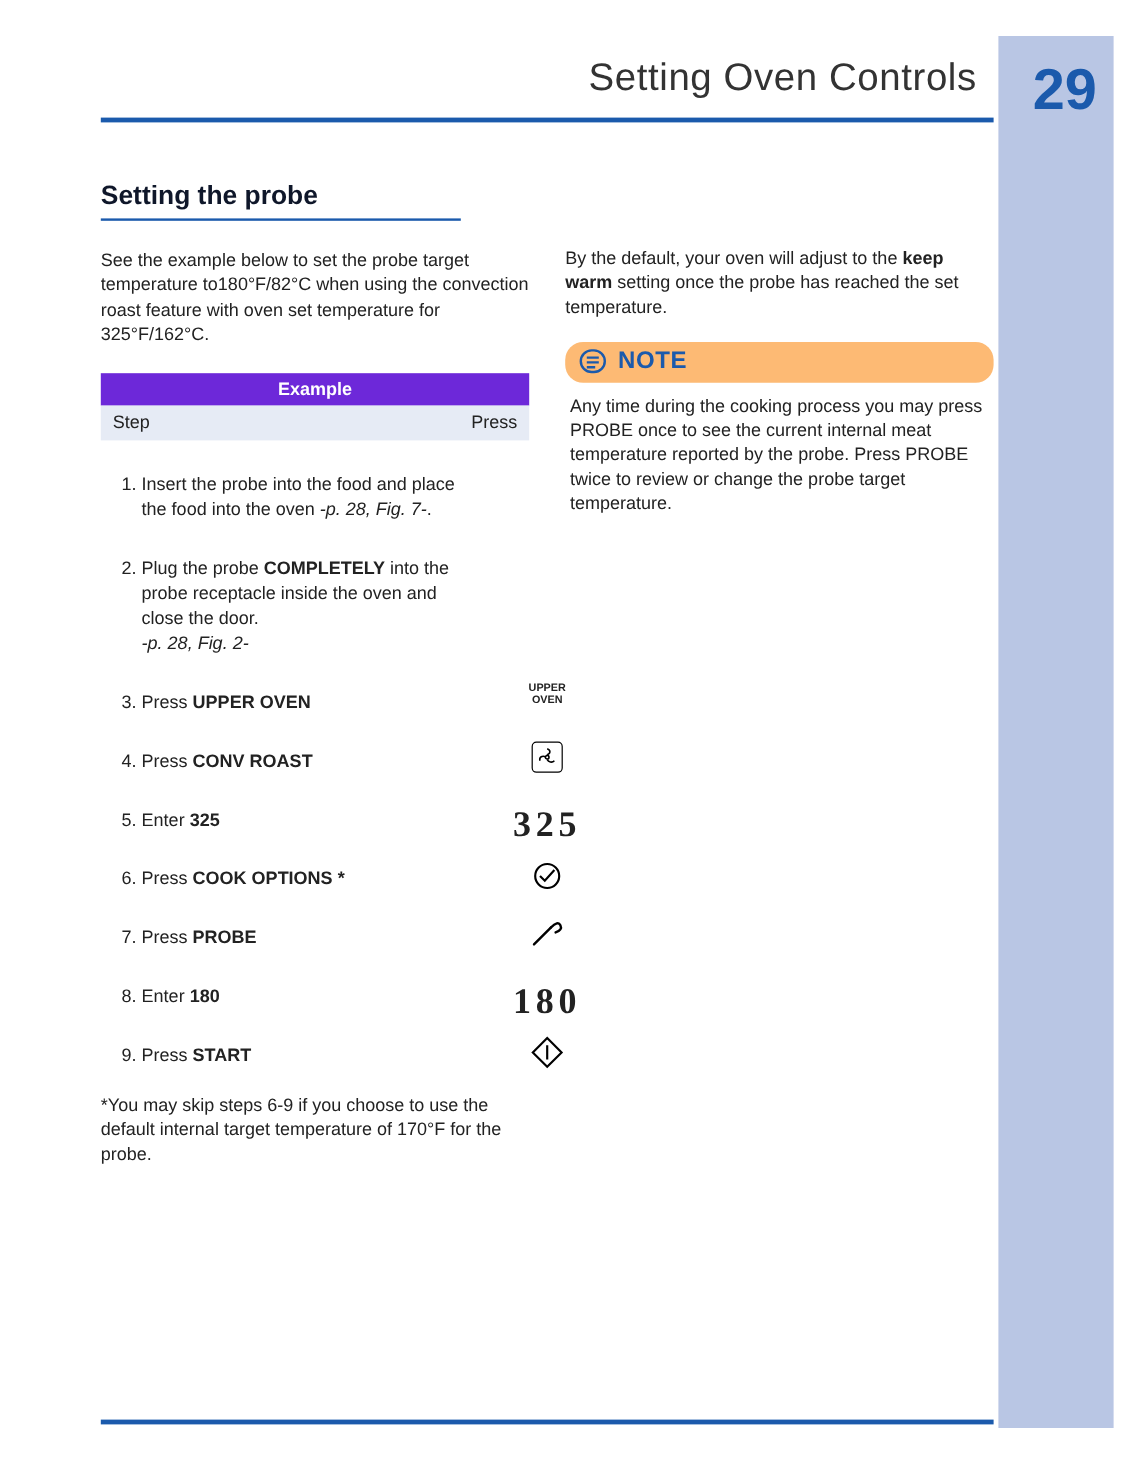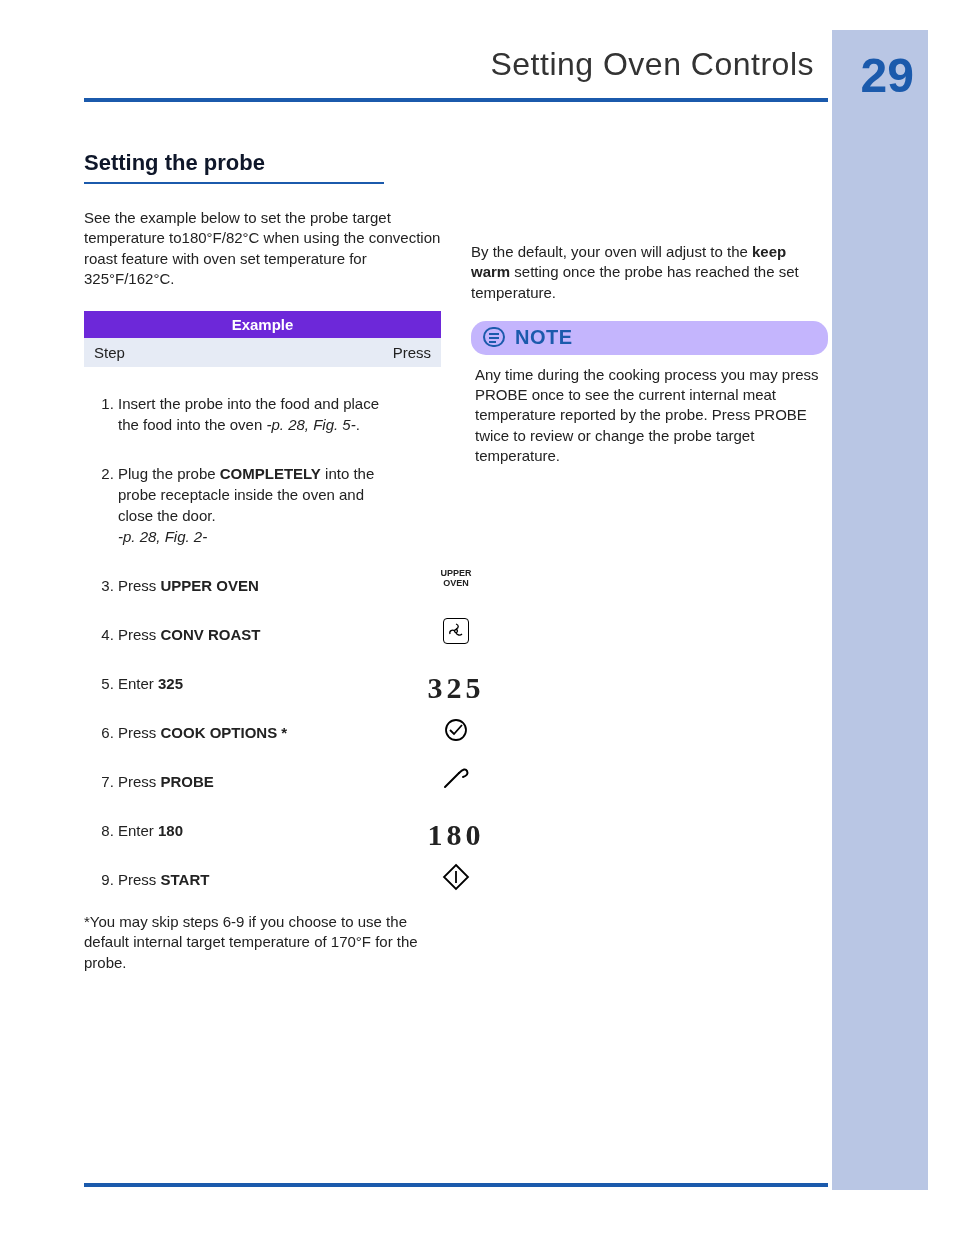--- a/index.html
+++ b/index.html
@@ -129,24 +129,23 @@
     font-size: 15px;
     line-height: 1.35;
     margin-top: -6px;
   }
   .ital { font-style: italic; }
   .bold { font-weight: bold; }
   .right-intro {
     font-size: 15px;
     line-height: 1.35;
     margin-bottom: 18px;
-    margin-top: 36px;
   }
   .note-bar {
-    background: #c4b5fd;
+    background: #fdba74;
     padding: 4px 10px;
     display: flex;
     align-items: center;
     gap: 8px;
     margin-bottom: 10px;
     border-radius: 15px;
   }
   .note-label {
     font-size: 20px;
     font-weight: bold;
@@ -182,21 +181,21 @@
     <p class="intro-p">See the example below to set the probe target temperature to180°F/82°C when using the convection roast feature with oven set temperature for 325°F/162°C.</p>
 
     <div class="example-header">Example</div>
     <div class="step-row">
       <span>Step</span>
       <span>Press</span>
     </div>
 
     <ol class="steps">
       <li>
-        <span>Insert the probe into the food and place the food into the oven </span><span class="ital">-p. 28, Fig. 5-</span><span>.</span>
+        <span>Insert the probe into the food and place the food into the oven </span><span class="ital">-p. 28, Fig. 7-</span><span>.</span>
       </li>
       <li>
         <span>Plug the probe </span><span class="bold">COMPLETELY</span><span> into the probe receptacle inside the oven and close the door. </span><br><span class="ital">-p. 28, Fig. 2-</span>
       </li>
       <li>
         <span>Press </span><span class="bold">UPPER OVEN</span>
         <div class="icon-slot">
           <div class="icon-upper" style="white-space:pre;">UPPER
 OVEN</div>
         </div>

